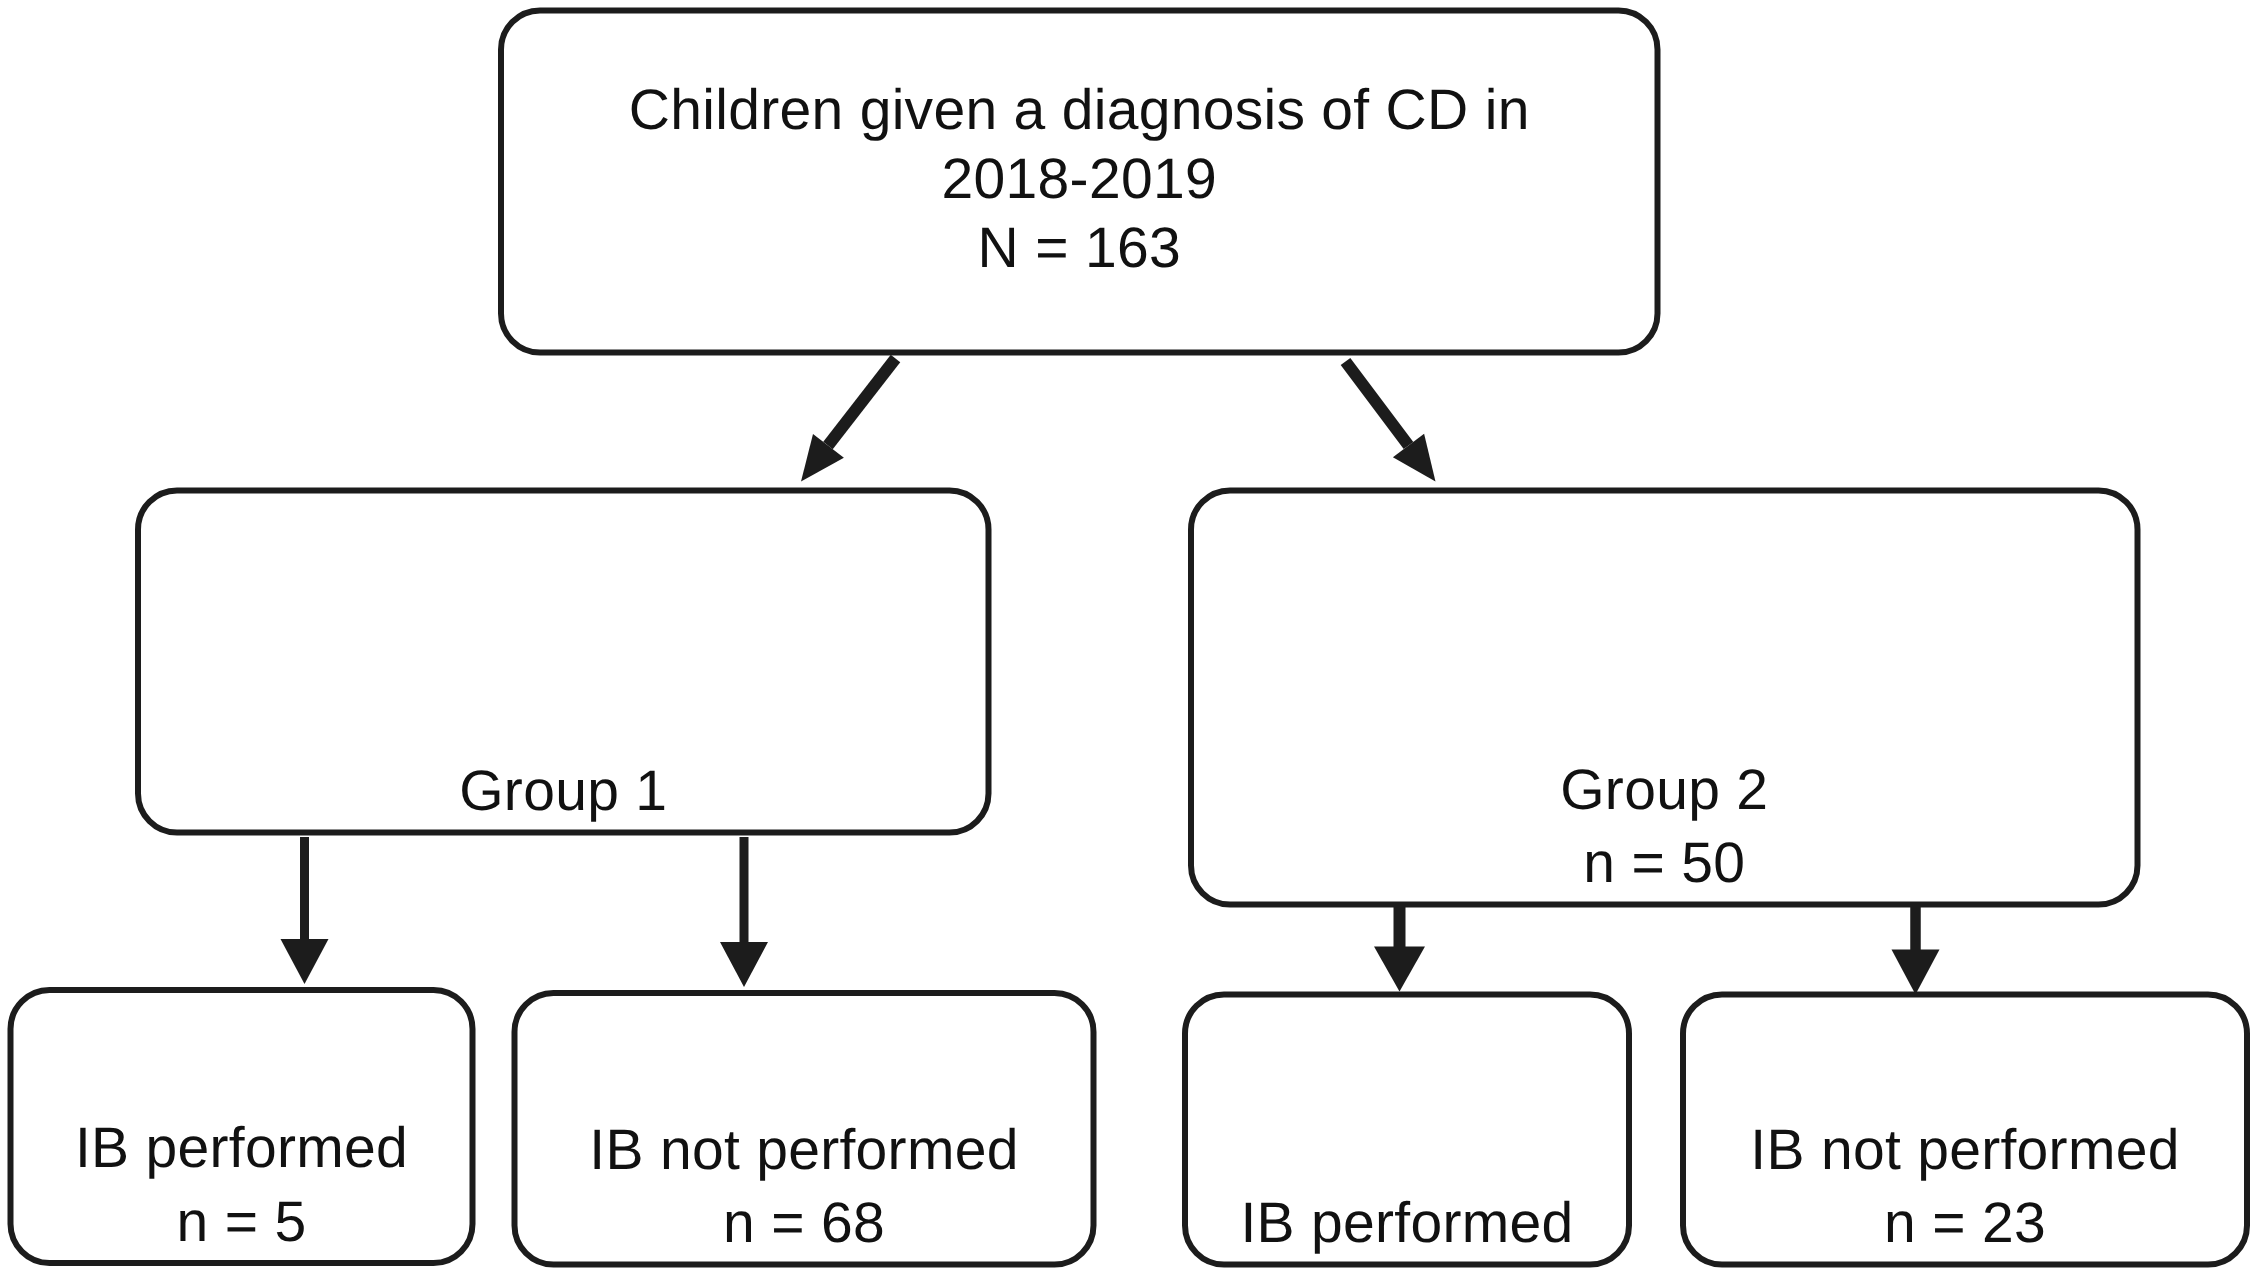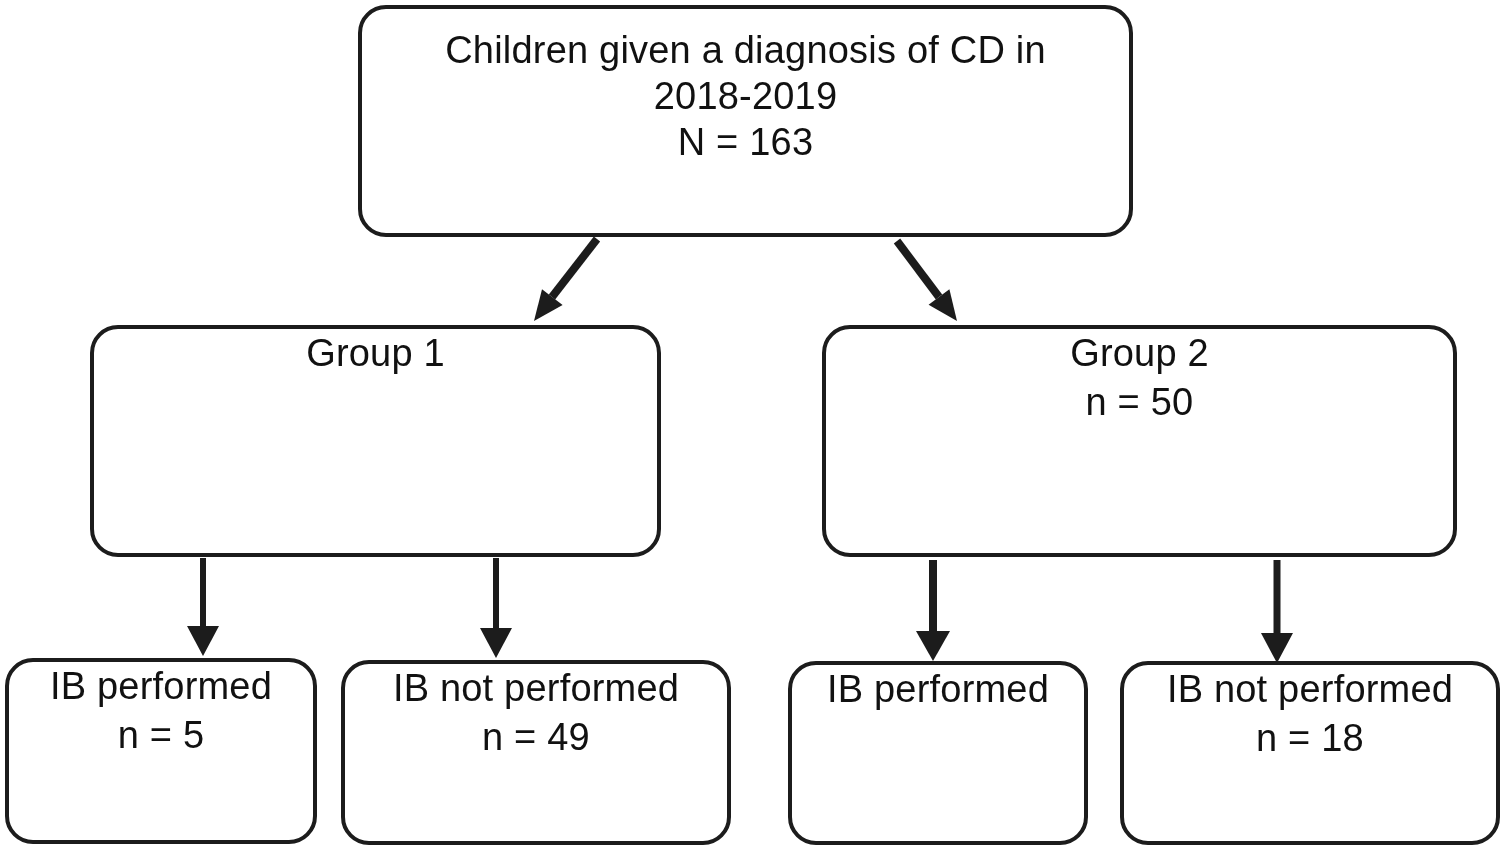--- a/index.html
+++ b/index.html
@@ -15,35 +15,35 @@
   svg.edges { position: absolute; left: 0; top: 0; pointer-events: none; }
   .node {
     position: absolute;
     box-sizing: border-box;
     background: #ffffff;
     border: 4px solid #1c1c1c;
     border-radius: 28px;
     display: flex;
     flex-direction: column;
     align-items: center;
-    justify-content: flex-start;
+    justify-content: flex-end;
     text-align: center;
     font-size: 38px;
     line-height: 49px;
     letter-spacing: 0.2px;
   }
   
   .node.root {
-    left: 358px; top: 5px; width: 775px; height: 232px;
+    left: 332px; top: 5px; width: 775px; height: 232px;
     justify-content: flex-start;
-    padding-top: 18px;
+    padding-top: 42px;
     line-height: 46px;
   }
   .node.group1 { left: 90px;  top: 325px; width: 571px; height: 232px; }
-  .node.group2 { left: 822px; top: 325px; width: 635px; height: 232px; }
+  .node.group2 { left: 792px; top: 325px; width: 635px; height: 280px; }
   .node.leaf-a { left: 5px;    top: 658px; width: 312px; height: 186px; }
   .node.leaf-b { left: 341px;  top: 660px; width: 390px; height: 185px; }
   .node.leaf-c { left: 788px;  top: 661px; width: 300px; height: 184px; }
   .node.leaf-d { left: 1120px; top: 661px; width: 380px; height: 184px; }
   .node .line { display: block; }
 </style>
 </head>
 <body>
 
 <div class="canvas">
@@ -96,25 +96,25 @@
     <span class="line">n = 50</span>
   </div>
 
   <div class="node leaf-a">
     <span class="line">IB performed</span>
     <span class="line">n = 5</span>
   </div>
 
   <div class="node leaf-b">
     <span class="line">IB not performed</span>
-    <span class="line">n = 49</span>
+    <span class="line">n = 68</span>
   </div>
 
   <div class="node leaf-c">
     <span class="line">IB performed</span>
   </div>
 
   <div class="node leaf-d">
     <span class="line">IB not performed</span>
-    <span class="line">n = 18</span>
+    <span class="line">n = 23</span>
   </div>
 
 </div>
 
 </body></html>

